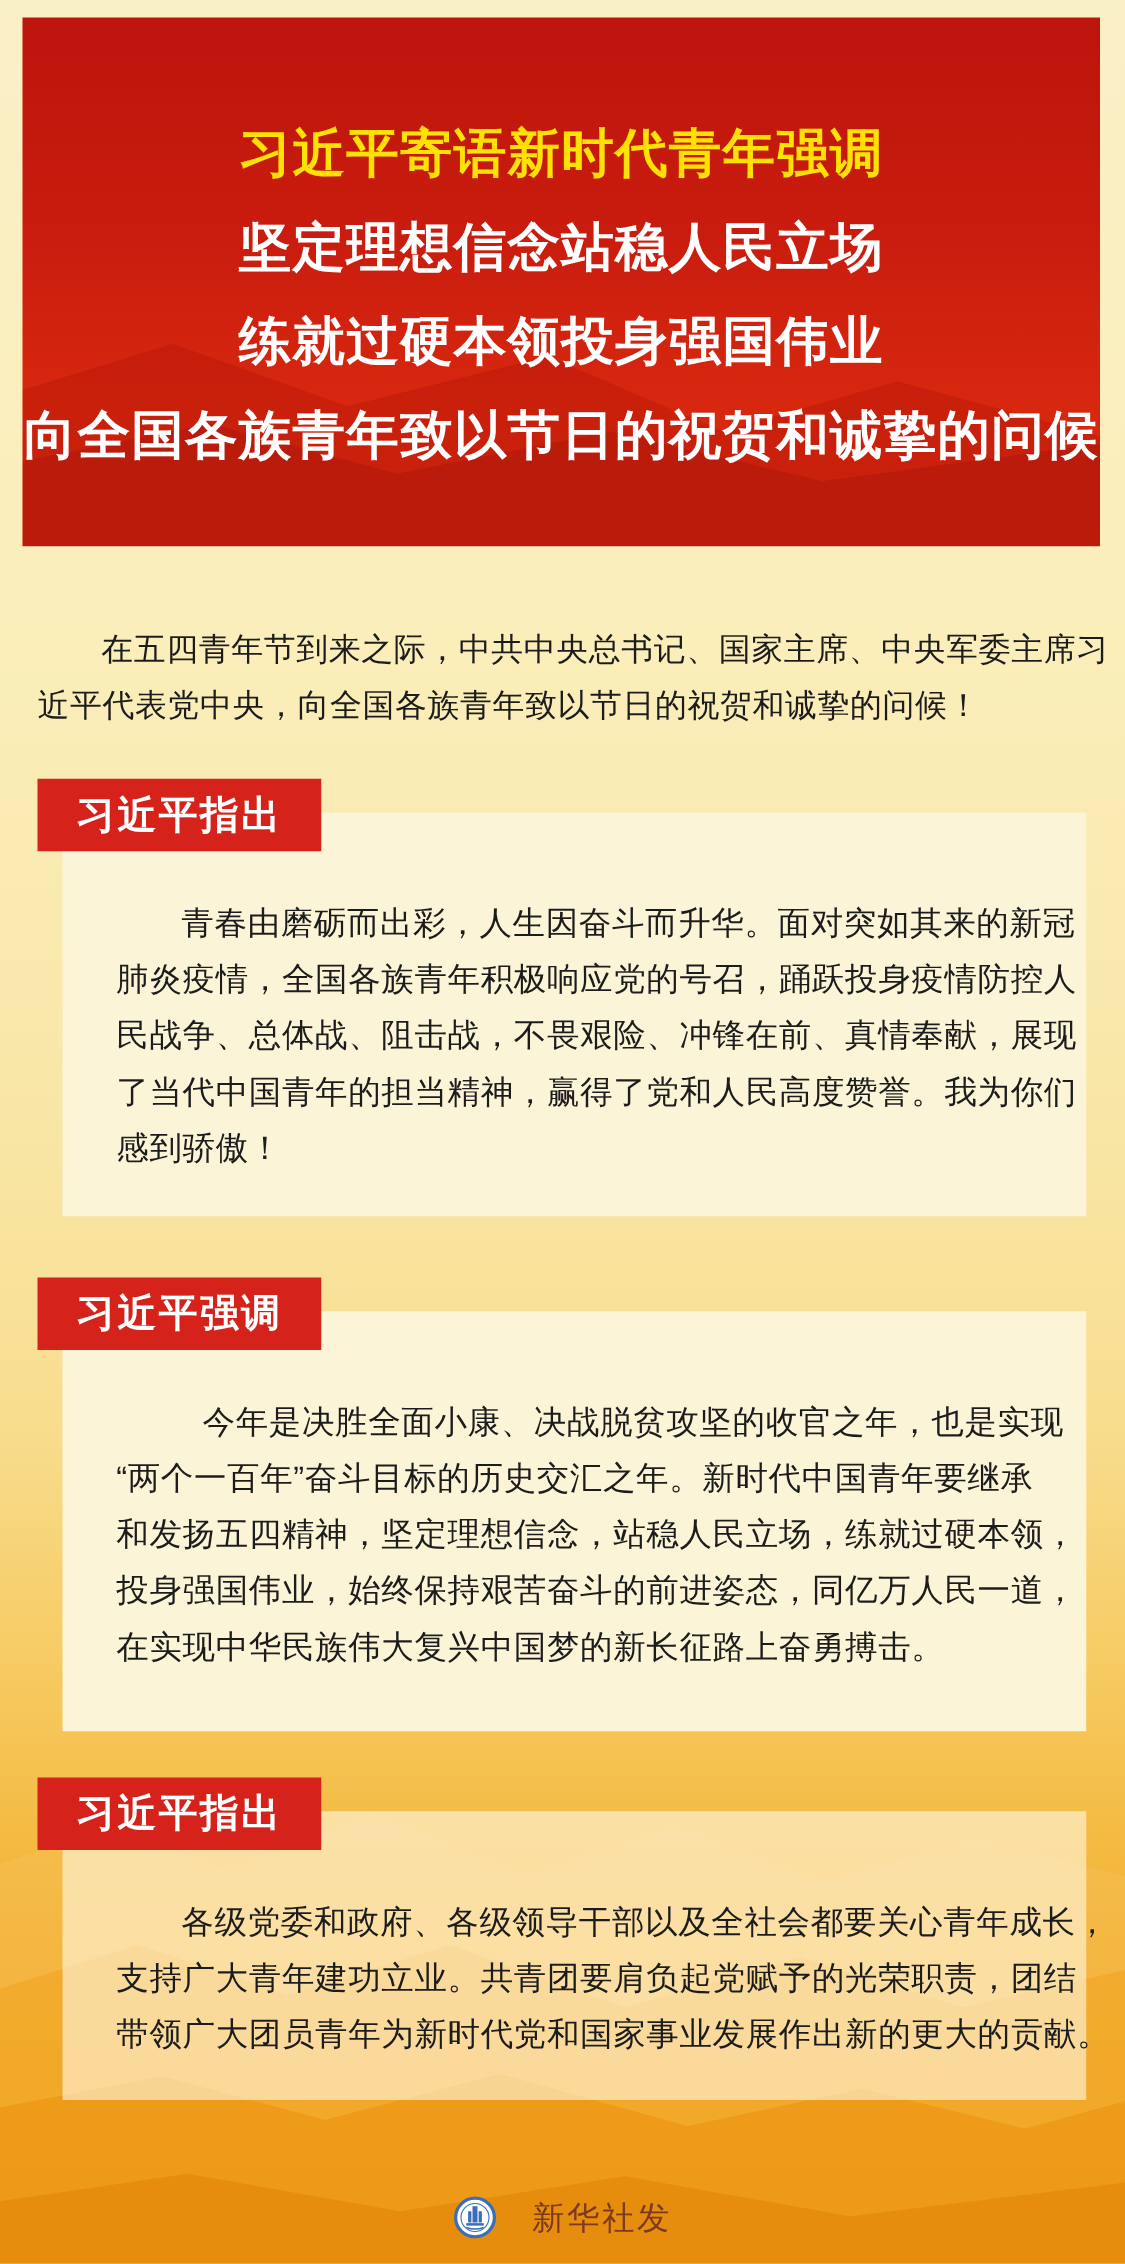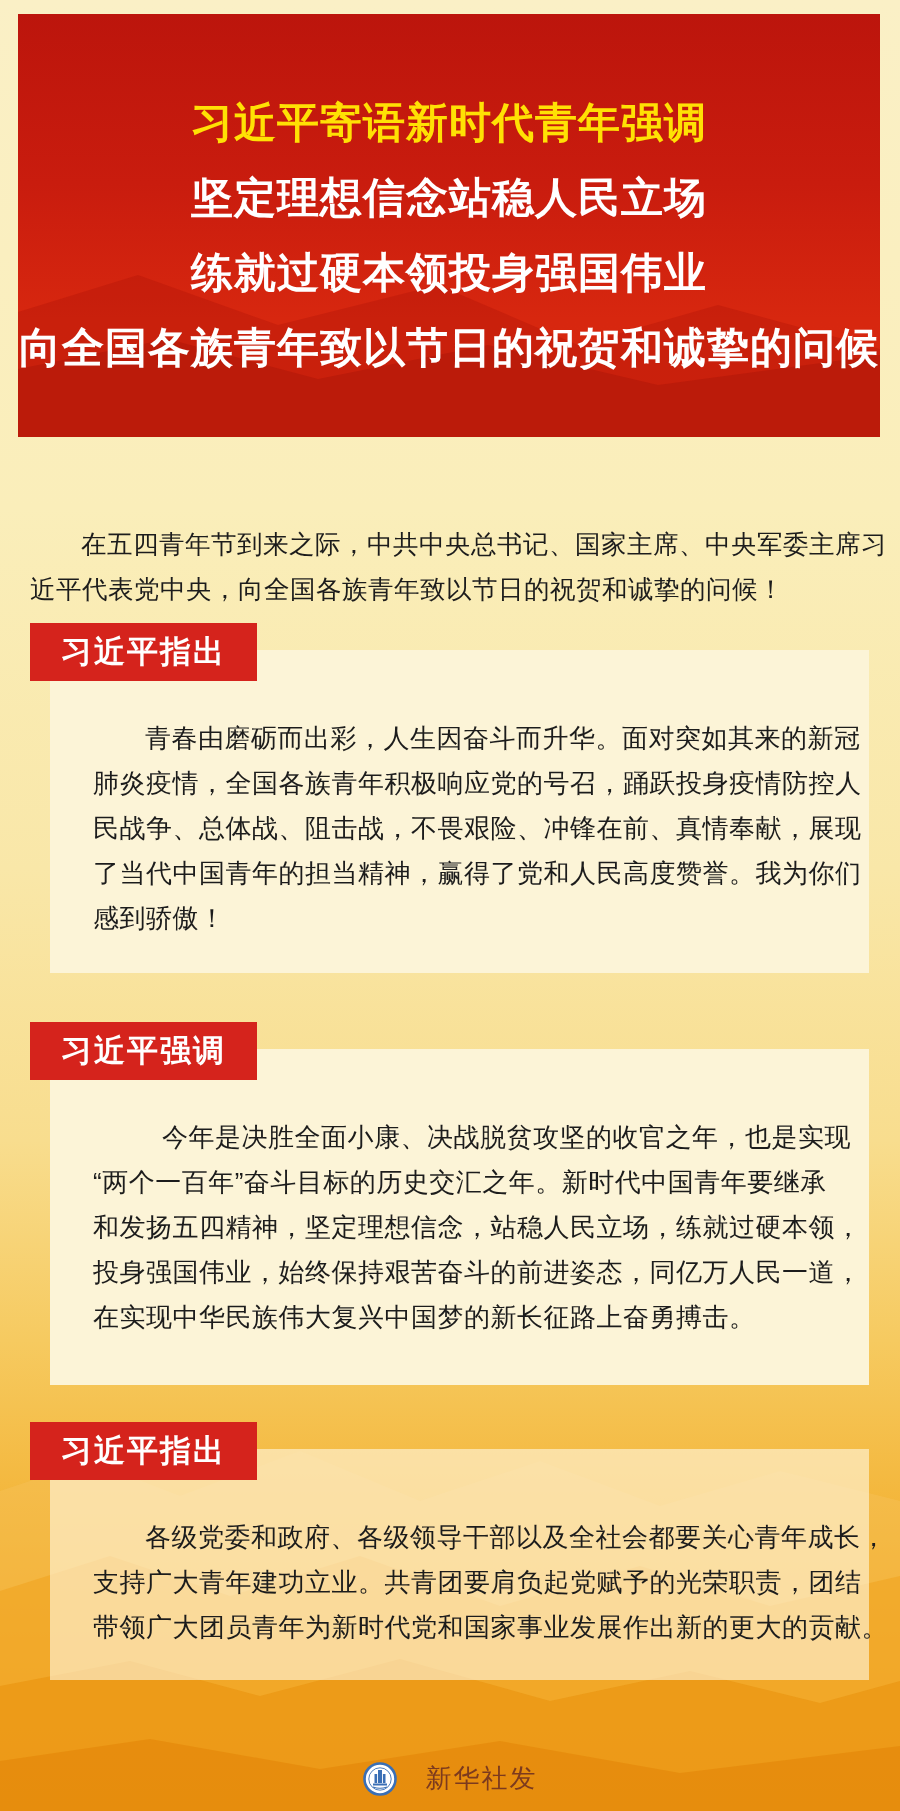--- a/index.html
+++ b/index.html
@@ -52,21 +52,20 @@
   }
   .headline .line:first-child { color: #ffe104; }
   
   .intro {
     position: absolute; left: 30px; top: 498px;
     width: 842px;
     font-size: 25.5px;
     line-height: 45px;
     color: #1c1c1c;
     letter-spacing: 0.5px;
-    margin-top: 24px;
   }
   .intro .line { white-space: nowrap; }
   .intro .line:first-child { text-indent: 2em; }
   
   .quote-section { position: absolute; left: 30px; width: 840px; }
   .s1 { top: 623px; }
   .s2 { top: 1022px; }
   .s3 { top: 1422px; }
   .badge {
     position: absolute; left: 0; top: 0; z-index: 2;
@@ -91,21 +90,21 @@
   }
   .textbox .line { white-space: nowrap; }
   .textbox .line:first-child { text-indent: 2em; text-align: right; }
   .s1 .textbox { height: 323px; }
   .s2 .textbox { height: 336px; }
   .s3 .textbox { height: 231px; background: rgba(255,247,223,0.62); }
   
   .footer {
     position: absolute; left: 0; top: 1752px;
     width: 900px; height: 44px;
-    display: flex; align-items: flex-end; justify-content: center;
+    display: flex; align-items: center; justify-content: center;
     gap: 29px;
   }
   .footer .credit {
     font-size: 26px;
     color: #7c3a1e;
     letter-spacing: 2px;
   }
   .logo { width: 34px; height: 34px; display: block; }
 </style>
 </head>

